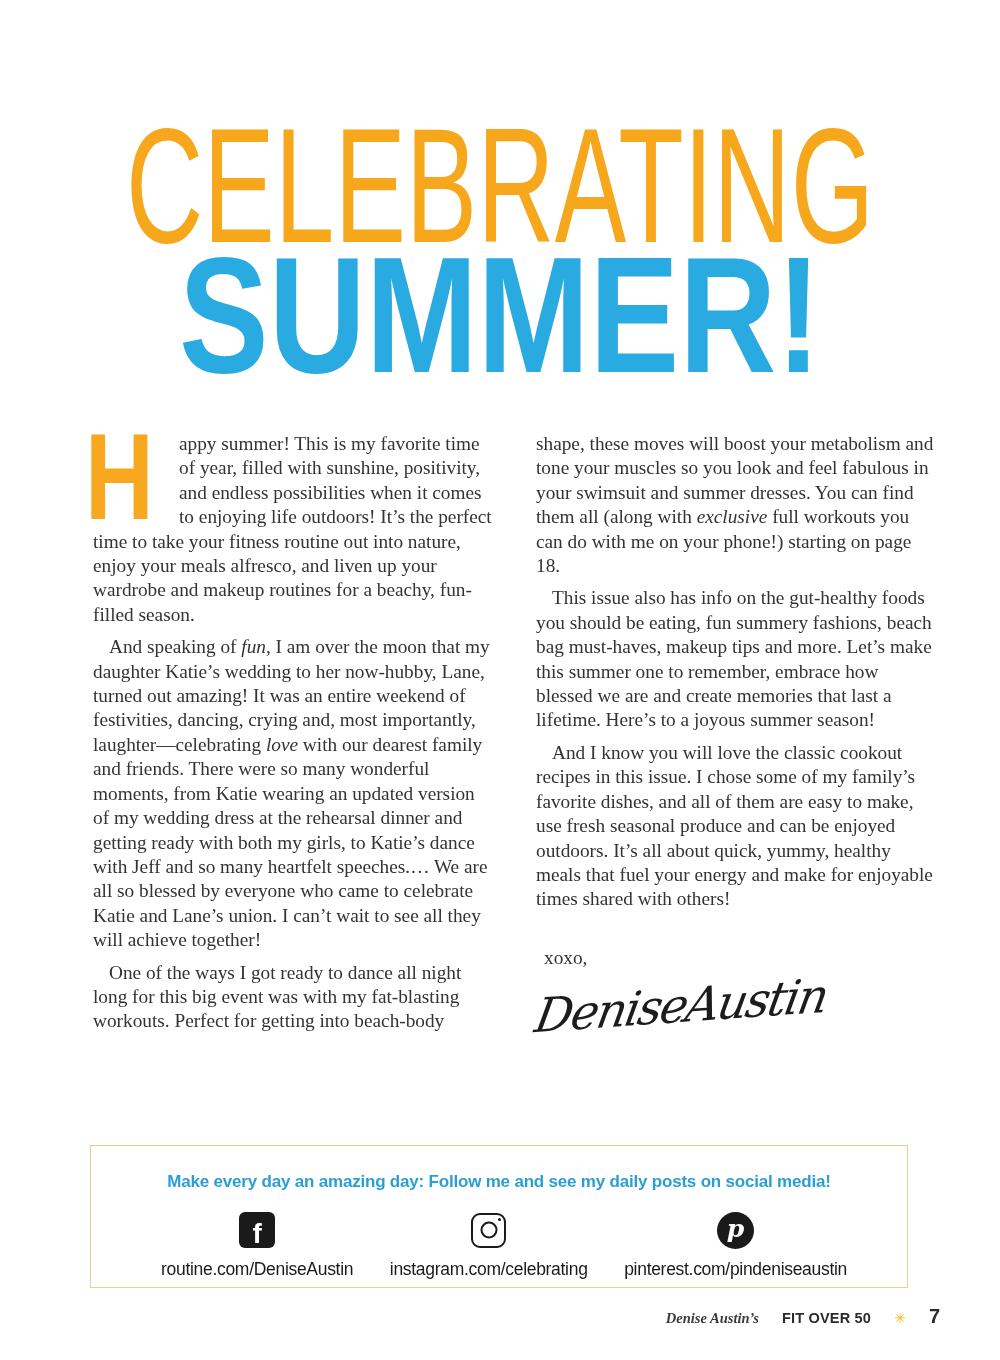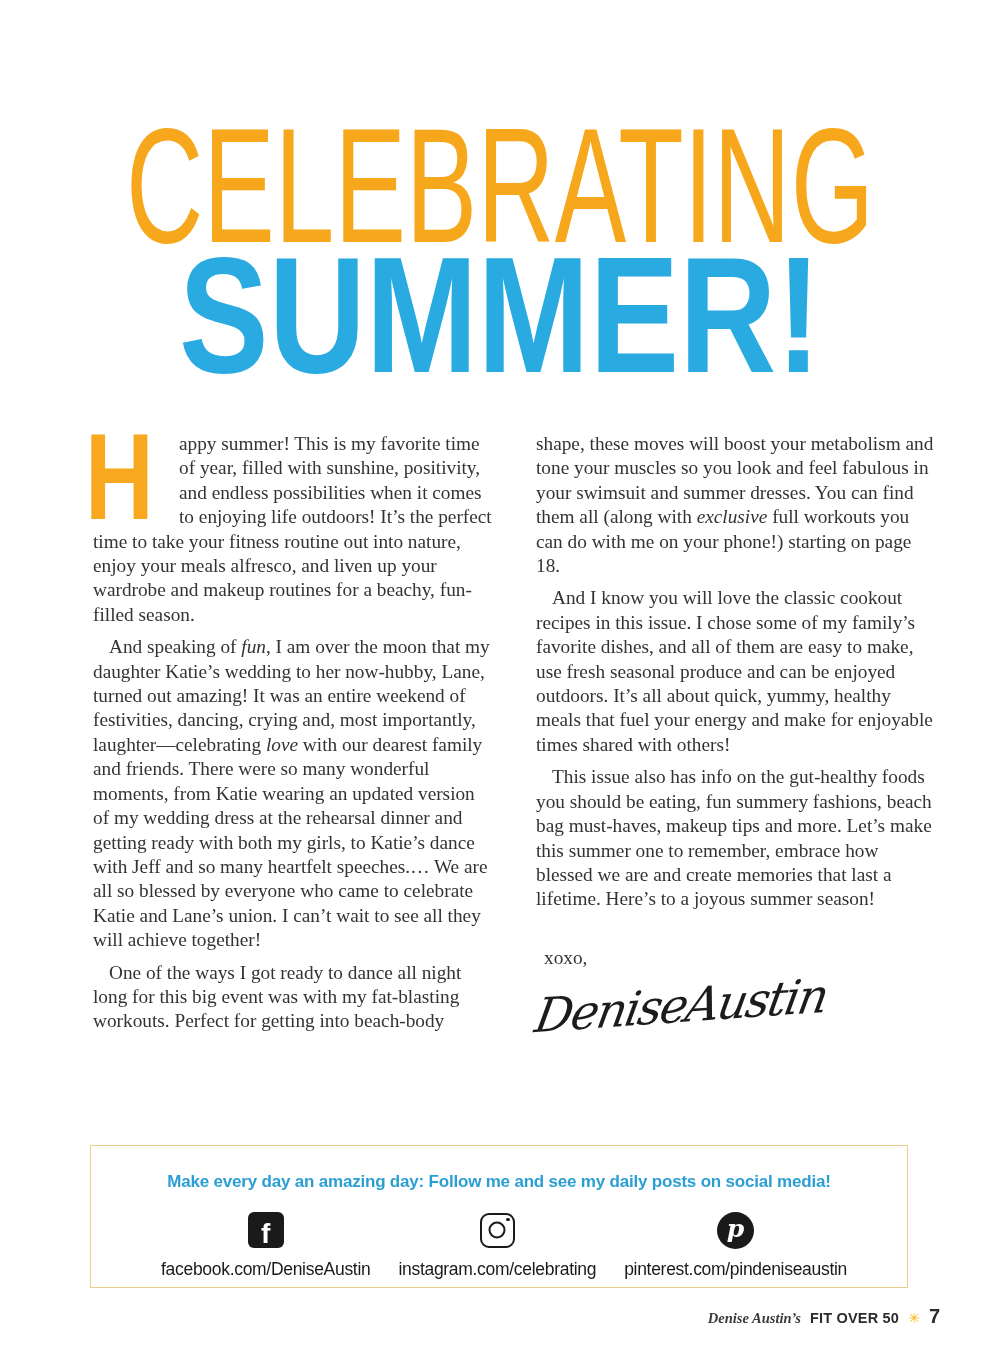--- a/index.html
+++ b/index.html
@@ -115,21 +115,21 @@
   }
   .social-handle{
     font-size:17.5px;
     color:#1a1a1a;
     letter-spacing:-0.3px;
   }
   
   .footer{
     position:absolute;
     top:1305px;right:60px;
-    display:flex;align-items:baseline;gap:9px;
+    display:flex;align-items:baseline;gap:23px;
     white-space:nowrap;
   }
   .footer-brand-italic{
     font-family:"Liberation Serif",serif;
     font-style:italic;font-weight:700;
     font-size:14.5px;color:#3a3a3a;
   }
   .footer-brand-bold{
     font-family:Liberation Sans, sans-serif;
     font-weight:700;font-size:14.5px;color:#2b2b2b;letter-spacing:0.2px;
@@ -156,37 +156,37 @@
 
   <div class="article">
     <div class="col">
       <span class="dropcap">H</span>
     <p class="para"><span>appy summer! This is my favorite time of year, filled with sunshine, positivity, and endless possibilities when it comes to enjoying life outdoors! It’s the perfect time to take your fitness routine out into nature, enjoy your meals alfresco, and liven up your wardrobe and makeup routines for a beachy, fun-filled season.</span></p>
         <p class="para indent"><span>And speaking of </span><span class="ital">fun</span><span>, I am over the moon that my daughter Katie’s wedding to her now-hubby, Lane, turned out amazing! It was an entire weekend of festivities, dancing, crying and, most importantly, laughter—celebrating </span><span class="ital">love</span><span> with our dearest family and friends. There were so many wonderful moments, from Katie wearing an updated version of my wedding dress at the rehearsal dinner and getting ready with both my girls, to Katie’s dance with Jeff and so many heartfelt speeches.… We are all so blessed by everyone who came to celebrate Katie and Lane’s union. I can’t wait to see all they will achieve together!</span></p>
         <p class="para indent"><span>One of the ways I got ready to dance all night long for this big event was with my fat-blasting workouts. Perfect for getting into beach-body</span></p>
       </div>
     <div class="col">
     <p class="para"><span>shape, these moves will boost your metabolism and tone your muscles so you look and feel fabulous in your swimsuit and summer dresses. You can find them all (along with </span><span class="ital">exclusive</span><span> full workouts you can do with me on your phone!) starting on page 18.</span></p>
+        <p class="para indent"><span>This issue also has info on the gut-healthy foods you should be eating, fun summery fashions, beach bag must-haves, makeup tips and more. Let’s make this summer one to remember, embrace how blessed we are and create memories that last a lifetime. Here’s to a joyous summer season!</span></p>
         <p class="para indent"><span>And I know you will love the classic cookout recipes in this issue. I chose some of my family’s favorite dishes, and all of them are easy to make, use fresh seasonal produce and can be enjoyed outdoors. It’s all about quick, yummy, healthy meals that fuel your energy and make for enjoyable times shared with others!</span></p>
-        <p class="para indent"><span>This issue also has info on the gut-healthy foods you should be eating, fun summery fashions, beach bag must-haves, makeup tips and more. Let’s make this summer one to remember, embrace how blessed we are and create memories that last a lifetime. Here’s to a joyous summer season!</span></p>
         <div class="signoff">xoxo,</div>
         <div class="signature">DeniseAustin</div>
       </div>
   </div>
 
   <div class="social-box">
     <div class="social-headline">Make every day an amazing day: Follow me and see my daily posts on social media!</div>
     <div class="social-row">
       <div class="social-item">
         <div class="social-icon">
           <div class="fb-icon">
               <span>f</span>
             </div>
         </div>
-        <div class="social-handle">facebook.com/DeniseAustin</div>
+        <div class="social-handle">routine.com/DeniseAustin</div>
       </div>
       <div class="social-item">
         <div class="social-icon">
           <div class="ig-icon">
               <span class="ig-lens"></span>
               <span class="ig-dot"></span>
             </div>
         </div>
         <div class="social-handle">instagram.com/celebrating</div>
       </div>

